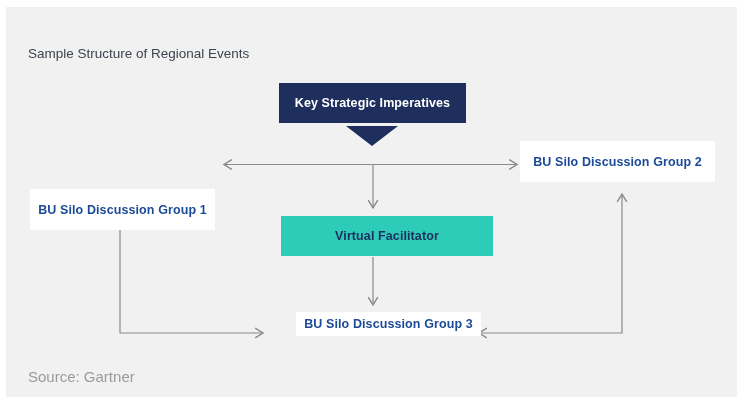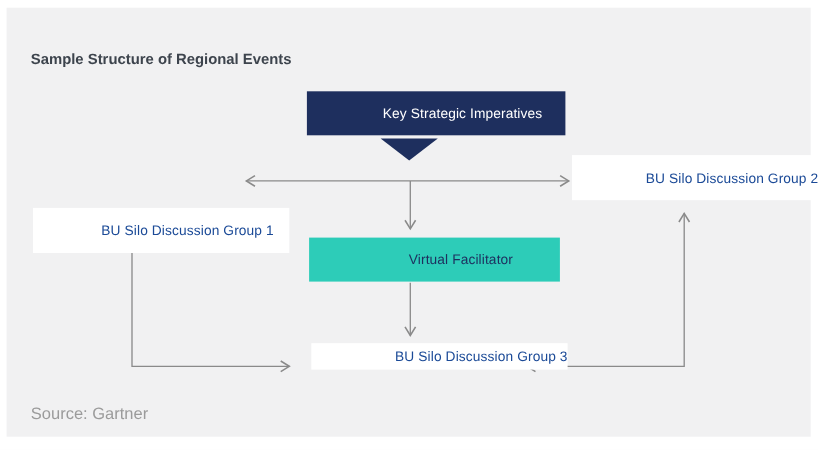--- a/index.html
+++ b/index.html
@@ -22,49 +22,48 @@
     margin: 0;
     font-size: 17px;
     font-weight: bold;
     color: #1a3a7d;
     letter-spacing: 0.1px;
   }
   .subtitle {
     position: absolute;
     left: 22px; top: 39px;
     font-size: 13.5px;
-    font-weight: bold;
+    font-weight: normal;
     color: #3d444d;
   }
   .connectors {
     position: absolute;
     left: -6px; top: -7px; 
     width: 744px; height: 409px;
   }
   .node {
     position: absolute;
     display: flex;
     align-items: center;
     justify-content: center;
     font-size: 12.5px;
-    font-weight: normal;
+    font-weight: bold;
     text-align: center;
     letter-spacing: 0.1px;
-    padding-left: 48px;
   }
   .node-white { background: #ffffff; color: #1b4a97; }
   .node-navy  { background: #1e2f5e; color: #ffffff; }
   .node-teal  { background: #2dccb8; color: #1e2f5e; }
 
   
   .node-top  { left: 273px; top: 76px;  width: 187px; height: 40px; }
   .node-g1   { left: 24px;  top: 134px; width: 185px; height: 41px; margin-top: 48px; }
   .node-g2   { left: 514px; top: 134px; width: 195px; height: 41px; }
-  .node-fac  { left: 275px; top: 209px; width: 180px; height: 40px; }
-  .node-g3   { left: 277px; top: 305px; width: 185px; height: 24px; justify-content: flex-end; }
+  .node-fac  { left: 275px; top: 209px; width: 212px; height: 40px; }
+  .node-g3   { left: 290px; top: 305px; width: 185px; height: 24px; }
 
   .pointer-triangle {
     position: absolute;
     left: 340px; top: 119px;
     width: 0; height: 0;
     border-left: 26px solid transparent;
     border-right: 26px solid transparent;
     border-top: 20px solid #1e2f5e;
   }
   .source {

